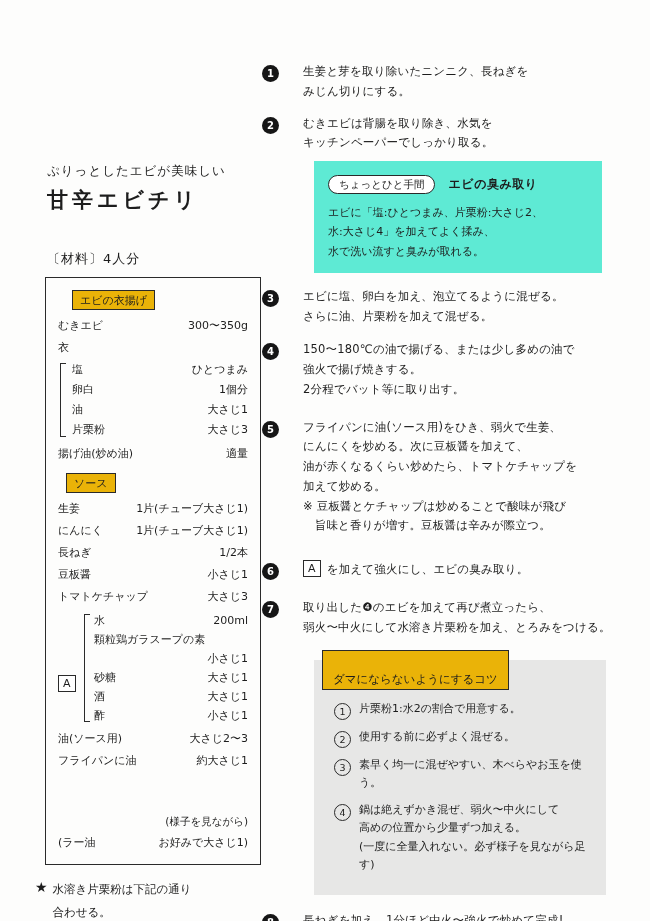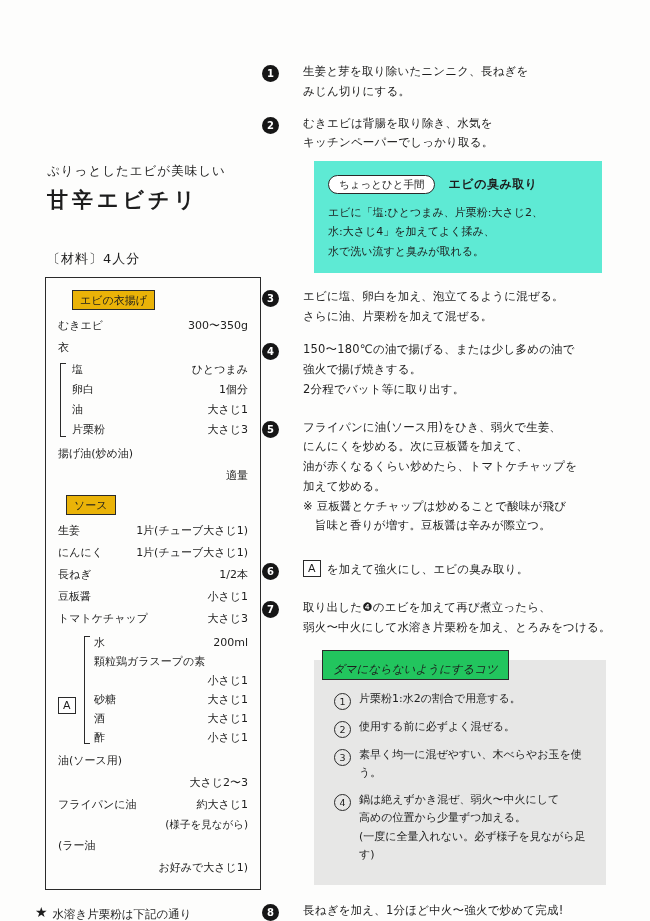--- a/index.html
+++ b/index.html
@@ -9,37 +9,37 @@
   }
   
   .left-col{position:absolute;left:45px;top:163px;width:216px;}
   .subtitle{font-size:12.5px;letter-spacing:1px;margin:0 0 6px 2px;}
   .main-title{font-size:21px;letter-spacing:4px;font-weight:600;margin:0 0 36px 2px;}
   .ing-heading{font-size:13px;letter-spacing:1px;margin:0 0 9px 2px;}
   .ibox{border:1.6px solid #2a2a2a;padding:10px 12px 10px 12px;font-size:11px;}
   .boxed-label{display:inline-block;border:1.3px solid #2a2a2a;background:#eab308;
     padding:2px 7px 1px 7px;font-size:11px;margin:2px 0 5px 14px;}
   .row{display:flex;justify-content:space-between;line-height:22px;}
-  .row .amt{text-align:right;white-space:nowrap;}
+  .row .amt{text-align:center;white-space:nowrap;}
   .group{position:relative;padding-left:12px;margin:1px 0 2px 2px;}
   .group::before{content:"";position:absolute;left:0;top:3px;bottom:3px;width:5px;
     border-left:1.5px solid #2a2a2a;border-top:1.5px solid #2a2a2a;border-bottom:1.5px solid #2a2a2a;}
   .group .row{line-height:20px;}
   .a-wrap{position:relative;padding-left:26px;margin-top:3px;}
   .a-wrap .agroup{position:relative;padding-left:10px;}
   .a-wrap .agroup::before{content:"";position:absolute;left:0;top:3px;bottom:3px;width:5px;
     border-left:1.5px solid #2a2a2a;border-top:1.5px solid #2a2a2a;border-bottom:1.5px solid #2a2a2a;}
   .a-wrap .row{line-height:19px;}
   .abox{display:inline-block;border:1.4px solid #2a2a2a;padding:0 4px;line-height:15px;
     font-size:11px;background:#fff;}
   .a-wrap > .abox{position:absolute;left:0;top:56%;}
   .wrap-row .nm{display:block;line-height:19px;}
   .wrap-row .amt{display:block;text-align:right;line-height:19px;}
-  .right-note{ text-align:right;line-height:16px;font-size:10.5px;}
-  .mt{margin-top:3px;flex-direction:column;}
+  .right-note{ text-align:right;line-height:16px;font-size:10.5px;margin-top:41px;}
+  .mt{margin-top:3px;}
   .mt2{margin-top:6px;}
   .left-note{display:flex;gap:5px;margin:13px 0 0 -10px;font-size:11.5px;}
   .left-note .star{font-size:14px;line-height:18px;}
   .left-note .ntext{white-space:pre-line;line-height:23px;}
   
   .right-col{position:absolute;left:262px;top:62px;width:382px;}
   .step{display:flex;gap:24px;}
   .badge{width:17px;height:17px;border-radius:50%;background:#161616;color:#fff;
     font-size:10px;font-weight:bold;display:flex;align-items:center;justify-content:center;
     flex-shrink:0;margin-top:3px;}
@@ -51,22 +51,22 @@
   .mb-s5{margin-bottom:24px;}
   .mb-s6{margin-bottom:18px;}
   .mb-s7{margin-bottom:10px;}
   
   .tipbox1{margin:0 0 14px 52px;width:262px;background:#5eead4;padding:12px 12px 12px 14px;}
   .bubble{display:inline-block;background:#fff;border:1.5px solid #2a2a2a;border-radius:13px;
     padding:2px 10px 1px 10px;font-size:10.5px;}
   .tip1-title{font-size:12px;font-weight:bold;margin-left:8px;letter-spacing:0.5px;}
   .tip-body{margin-top:9px;font-size:11px;line-height:1.75;white-space:pre-line;}
   .tipbox2{margin:22px 0 16px 52px;width:266px;background:#e7e7e6;padding:0 12px 12px 14px;}
-  .tip2-title{display:inline-block;background:#22c55e;border:1.5px solid #2a2a2a;
-    padding:11px 10px 2px 10px;font-size:11.5px;position:relative;top:-10px;margin-left:-6px;font-style:italic;}
+  .tip2-title{display:inline-block;background:#eab308;border:1.5px solid #2a2a2a;
+    padding:21px 10px 2px 10px;font-size:11.5px;position:relative;top:-10px;margin-left:-6px;}
   .tip-item{display:flex;gap:8px;margin:0 0 8px 6px;}
   .cnum{width:15px;height:15px;border-radius:50%;border:1.3px solid #2a2a2a;font-size:9.5px;
     display:flex;align-items:center;justify-content:center;flex-shrink:0;margin-top:3px;}
   .tip-item .ttext{font-size:11px;line-height:1.68;white-space:pre-line;}
   .s6line{display:flex;align-items:flex-start;gap:6px;}
 </style>
 </head>
 <body>
 
 <div class="page">

